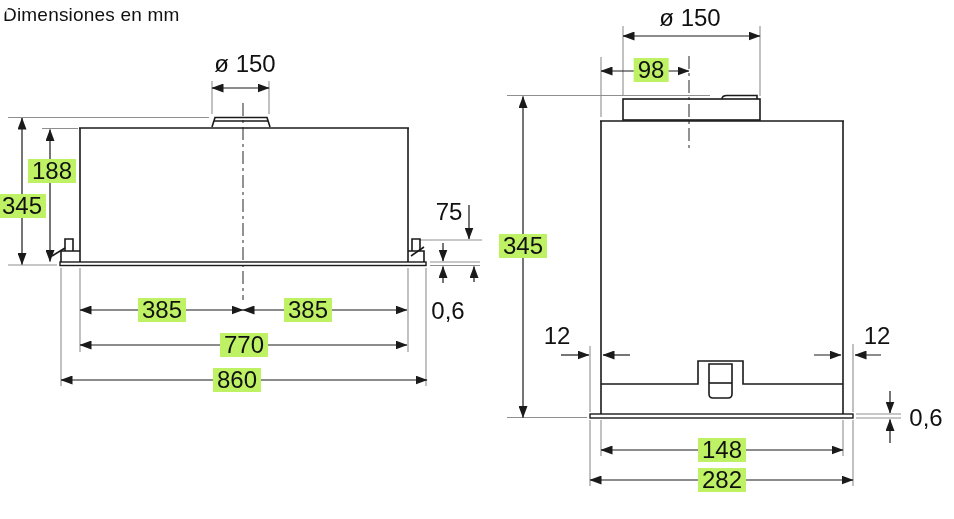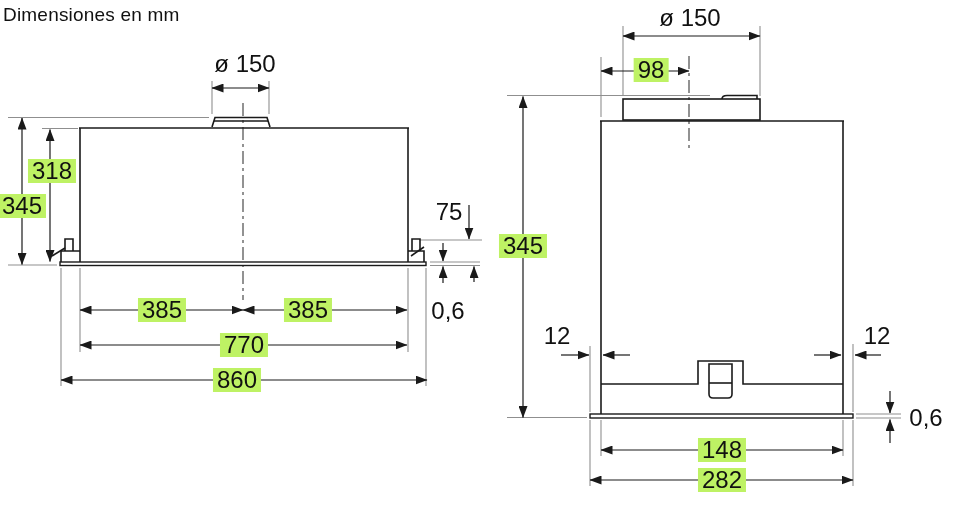--- a/index.html
+++ b/index.html
@@ -2,20 +2,21 @@
 <html><head>
 <meta charset="utf-8">
 <style>
   html,body{margin:0;padding:0;background:#ffffff;}
   .stage{
     position:relative;
     width:954px;height:519px;
     background:#ffffff;
     font-family:"Liberation Sans", sans-serif;
     overflow:hidden;
+    border-radius:28px;
   }
   .stage svg{position:absolute;left:0;top:0;}
   .title{
     position:absolute;left:3px;top:4px;
     font-size:19px;color:#111;letter-spacing:.2px;
     white-space:nowrap;
   }
   .lbl{
     position:absolute;
     transform:translate(-50%,-50%);
@@ -147,21 +148,21 @@
         <line x1="601" y1="450" x2="843" y2="450" marker-start="url(#ar)" marker-end="url(#ar)"></line>
         <line x1="590" y1="480" x2="853" y2="480" marker-start="url(#ar)" marker-end="url(#ar)"></line>
       </g>
     </g>
   </svg>
 
   <div class="title">Dimensiones en mm</div>
 
   <span class="lbl" style="left:245px;top:64px">ø 150</span>
   <span class="lbl bg" style="left:22px;top:206px">345</span>
-  <span class="lbl bg" style="left:52px;top:171px">318</span>
+  <span class="lbl bg" style="left:52px;top:171px">188</span>
   <span class="lbl" style="left:449px;top:212px">75</span>
   <span class="lbl" style="left:448px;top:311px">0,6</span>
   <span class="lbl bg" style="left:162px;top:310px">385</span>
   <span class="lbl bg" style="left:308px;top:310px">385</span>
   <span class="lbl bg" style="left:244px;top:345px">770</span>
   <span class="lbl bg" style="left:237px;top:380px">860</span>
 
   <span class="lbl" style="left:690px;top:18px">ø 150</span>
   <span class="lbl bg" style="left:651px;top:70px">98</span>
   <span class="lbl bg" style="left:523px;top:246px">345</span>

